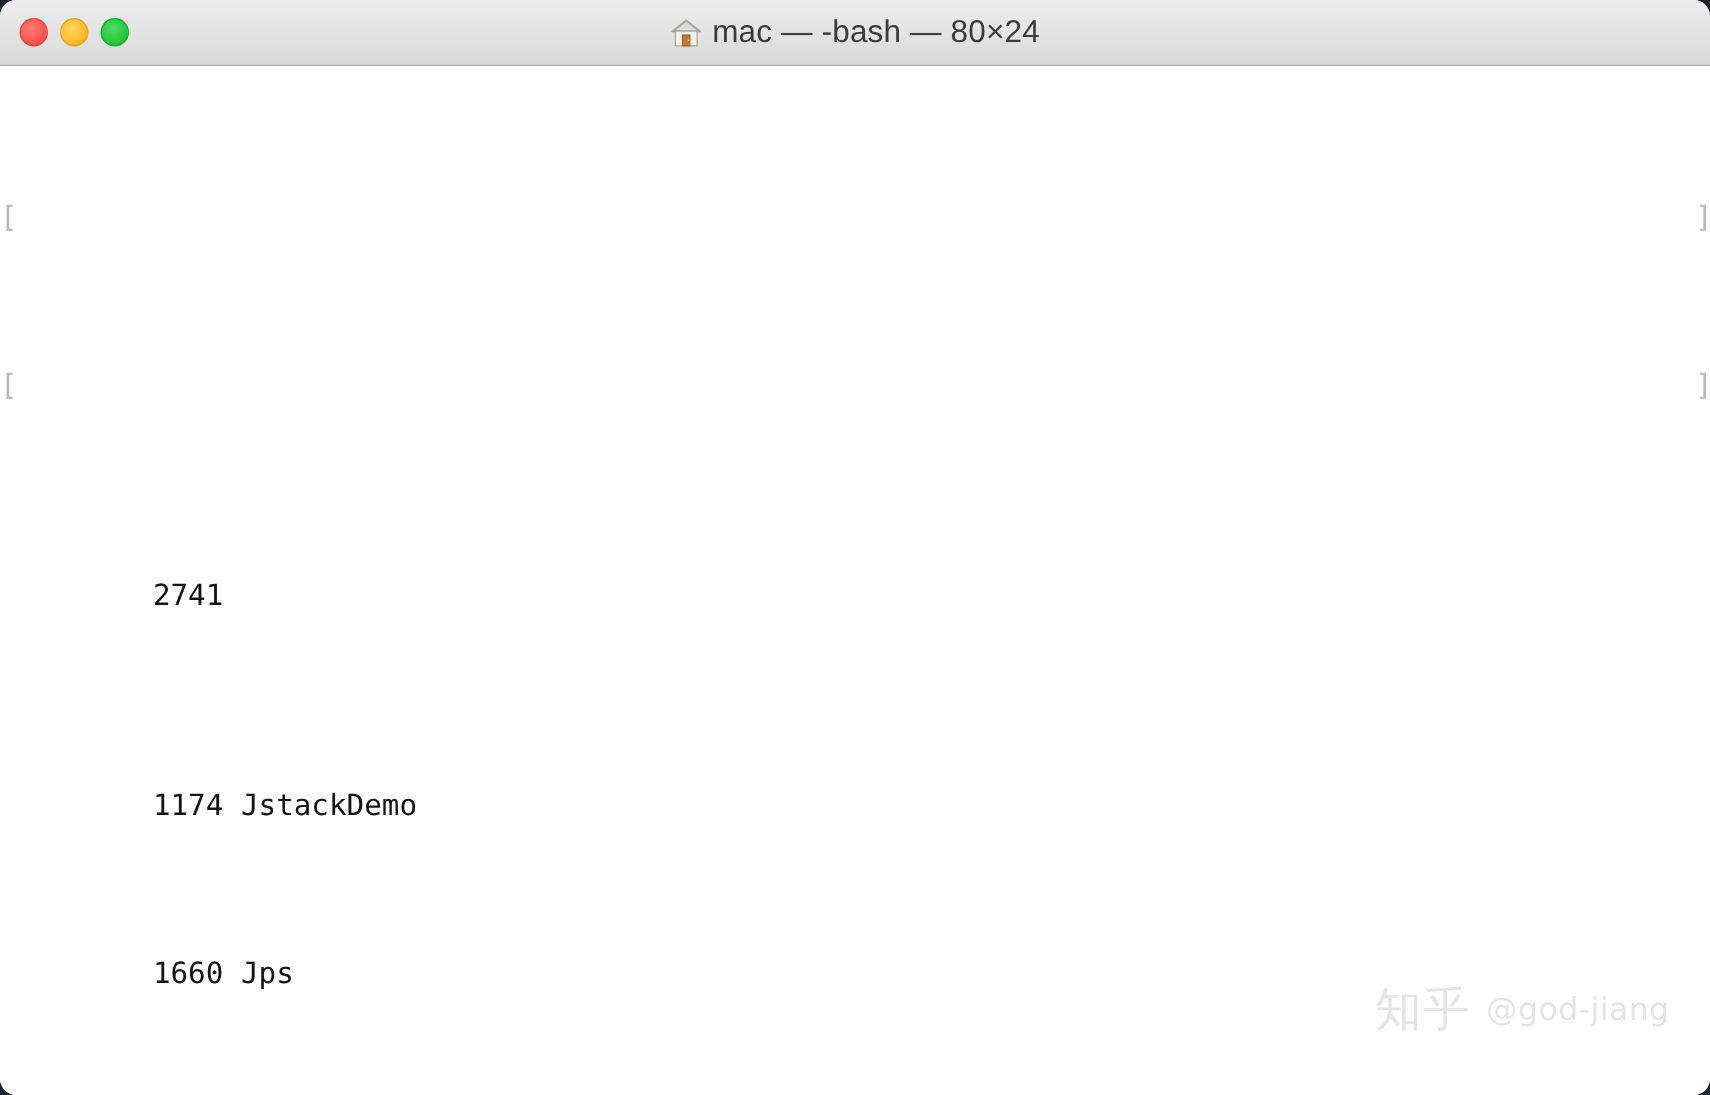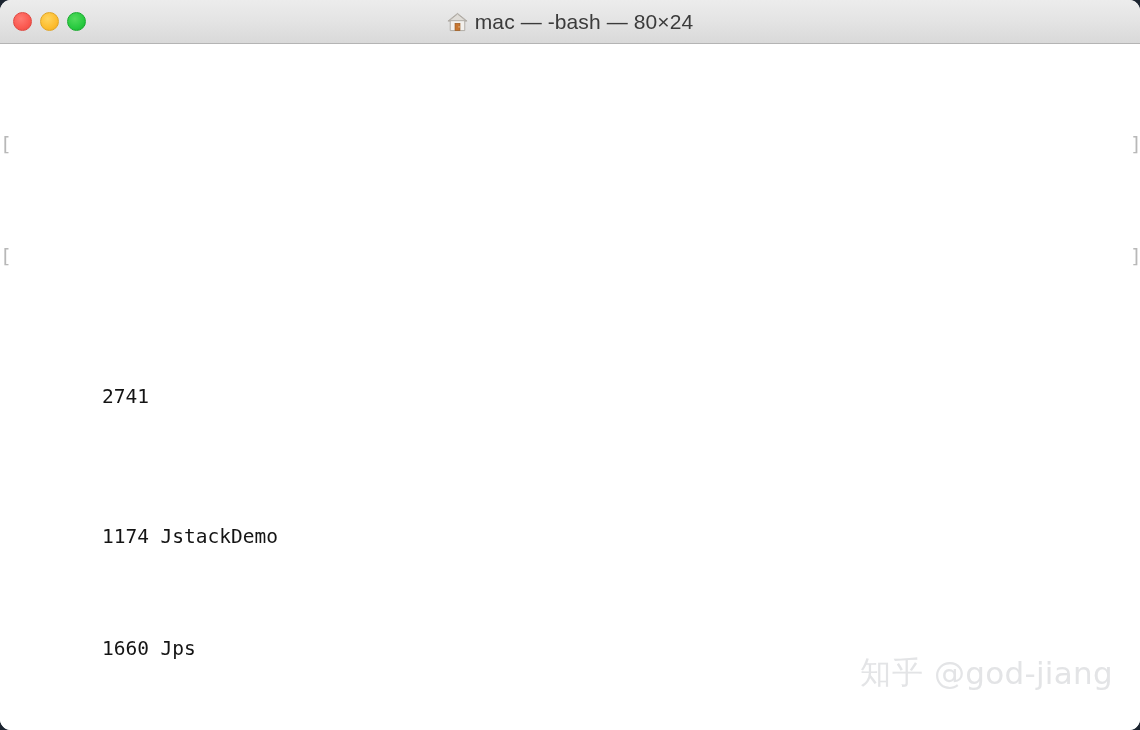--- a/index.html
+++ b/index.html
@@ -152,21 +152,21 @@
     pointer-events: none;
   }
   .wm-logo {
     font-family: "DejaVu Sans", sans-serif;
     font-size: 31px;
     color: #e3e4e6;
     letter-spacing: 1px;
   }
   .wm-handle {
     font-family: "DejaVu Sans", sans-serif;
-    font-size: 31px;
+    font-size: 21px;
     color: #e3e4e6;
     letter-spacing: 0.3px;
   }
 </style>
 </head>
 <body>
 
 <div class="window">
 
   <div class="titlebar">

